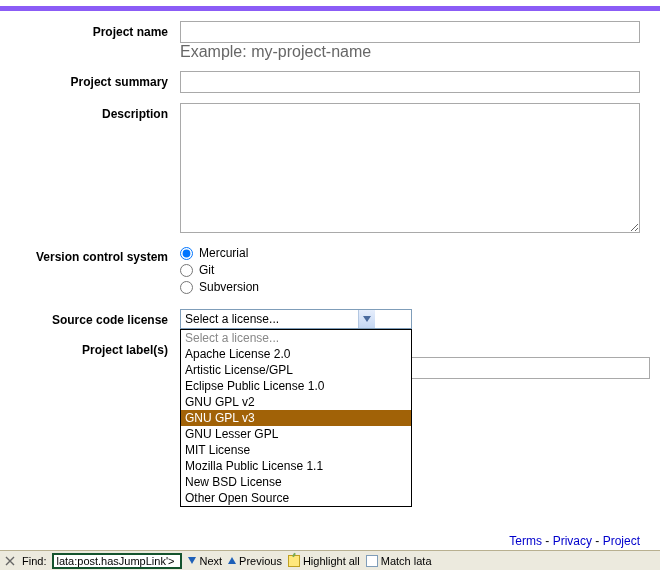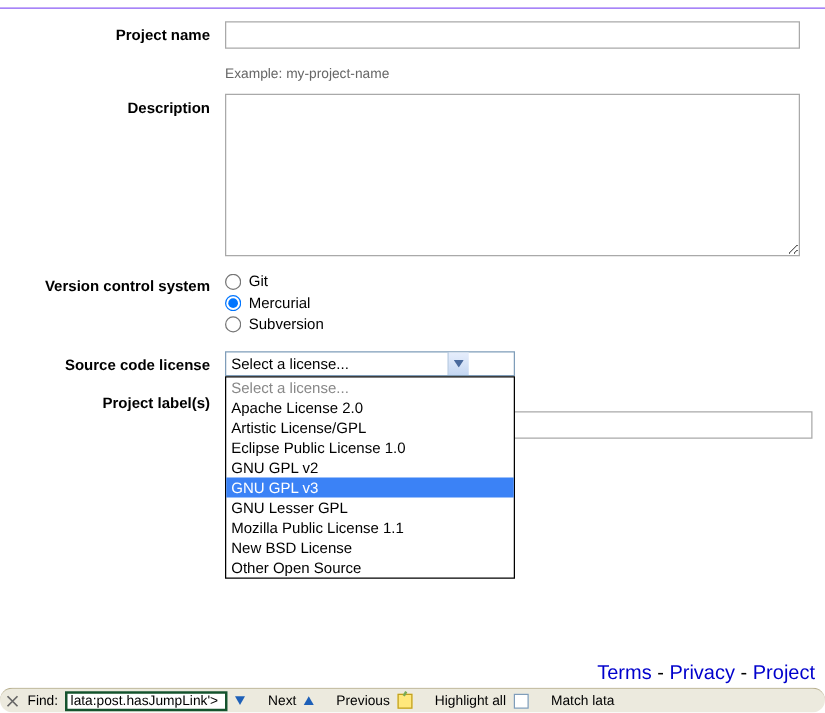--- a/index.html
+++ b/index.html
@@ -1,78 +1,84 @@
 <!DOCTYPE html>
 <html><head>
 <meta charset="utf-8">
 <style>
 * { box-sizing: border-box; margin: 0; padding: 0; }
 body { font-family: Arial, sans-serif; font-size: 12px; color: #000; background: #fff; width: 660px; height: 570px; position: relative; overflow: hidden; }
-.form-area { padding: 10px 10px 0 10px; border-top: 1px solid #8b5cf6; margin-top: 6px; }
+.form-area { padding: 10px 10px 0 10px; border-top: 5px solid #8b5cf6; margin-top: 6px; }
 .row { display: flex; margin-bottom: 10px; }
 .label { width: 170px; text-align: right; padding-right: 12px; font-weight: bold; font-size: 12px; padding-top: 4px; }
 .field { flex: 1; }
 .field input[type=text] { width: 460px; height: 22px; border: 1px solid #a9a9a9; padding: 2px 4px; font-size: 12px; }
-.hint { color: #666; font-size: 11px; margin-top: 14px; }
+.hint { color: #666; font-size: 16px; margin-top: 0; }
 .field textarea { width: 460px; height: 130px; border: 1px solid #a9a9a9; resize: both; font-size: 12px; padding: 2px; }
 .radio-row { display: flex; align-items: center; margin-bottom: 3px; }
 .radio-row input { margin-right: 6px; }
 .select-box { position: relative; width: 196px; }
 .select-vis { width: 232px; height: 20px; border: 1px solid #7f9db9; background: #fff; display: flex; align-items: center; padding-left: 4px; font-size: 12px; cursor: pointer; }
 .select-arrow { position: absolute; right: 1px; top: 1px; width: 17px; height: 18px; background: linear-gradient(#e6eefc, #c5d7f2); border-left: 1px solid #b3c7e1; display:flex; align-items:center; justify-content:center; }
 .select-arrow svg { width: 8px; height: 6px; }
 .dropdown { position: absolute; top: 20px; left: 0; width: 232px; background: #fff; border: 1px solid #000; z-index: 10; }
 .dropdown .opt { padding: 1px 4px; font-size: 12px; cursor: pointer; }
 .dropdown .opt.placeholder { color: #888; }
-.dropdown .opt.sel { background: #3b82f6; color: #fff; }
+.dropdown .opt.sel { background: #a16207; color: #fff; }
 .label-inputs { display: flex; gap: 8px; }
 .label-inputs input { width: 125px; height: 22px; border: 1px solid #a9a9a9; }
 .add-link { display:block; text-align:center; width: 460px; margin-top: 16px; color: #0000cc; text-decoration: underline; font-size: 12px; cursor:pointer; }
-.footer-links { position: absolute; right: 0; bottom: 22px; font-size: 16px; color: #0000cc; padding-right: 8px; white-space: nowrap; }
+.footer-links { position: absolute; right: 0; bottom: 22px; font-size: 12px; color: #0000cc; padding-right: 20px; white-space: nowrap; }
 .footer-links span { color: #000; }
-.find-bar { position: absolute; bottom: 0; left: 0; right: 0; height: 20px; background: #eceade; border-top: 1px solid #b8b090; display:flex; align-items:center; font-size: 11px; padding: 0 4px; gap: 6px; border-radius: 10px; }
+.find-bar { position: absolute; bottom: 0; left: 0; right: 0; height: 20px; background: #eceade; border-top: 1px solid #b8b090; display:flex; align-items:center; font-size: 11px; padding: 0 4px; gap: 6px; }
 .find-bar .close { width: 12px; height: 12px; display:flex; align-items:center; justify-content:center; cursor:pointer; }
 .find-bar input { width: 130px; height: 16px; border: 2px solid #14532d; font-size: 11px; padding: 0 2px; }
-.find-bar .btn { display:flex; align-items:center; gap:18px; cursor:pointer; }
+.find-bar .btn { display:flex; align-items:center; gap:3px; cursor:pointer; }
 .arrow-down { width:0;height:0;border-left:4px solid transparent;border-right:4px solid transparent;border-top:7px solid #1e60b8; }
 .arrow-up { width:0;height:0;border-left:4px solid transparent;border-right:4px solid transparent;border-bottom:7px solid #1e60b8; }
 .highlight-ico { width:12px;height:12px;background:#ffe87c;border:1px solid #c0a020; position:relative; }
 .highlight-ico:after{content:"";position:absolute;top:-3px;left:4px;width:2px;height:4px;background:#7a5; transform:rotate(30deg);}
 .checkbox { width:12px;height:12px;border:1px solid #7f9db9;background:#fff; }
 </style>
 </head>
 <body>
 
 <div class="form-area">
   <div class="row">
     <div class="label">Project name</div>
     <div class="field">
       <input type="text" value="" style="">
       <div class="hint">Example: my-project-name</div>
     </div>
   </div>
 
+  <div class="row">
+    <div class="label">Project summary</div>
+    <div class="field">
+      <input type="text" value="" style="">
+    </div>
+  </div>
 
   <div class="row" style="margin-top:0;">
     <div class="label">Description</div>
     <div class="field">
       <textarea style=""></textarea>
     </div>
   </div>
 
   <div class="row" style="margin-top:10px;">
     <div class="label">Version control system</div>
     <div class="field">
       <div class="radio-row">
+        <input type="radio" name="vcs" checked="" style="">
+        <span>Mercurial</span>
+      </div>
+      <div class="radio-row">
         <input type="radio" name="vcs" style="">
         <span>Git</span>
-      </div>
-      <div class="radio-row">
-        <input type="radio" name="vcs" checked="" style="">
-        <span>Mercurial</span>
       </div>
       <div class="radio-row">
         <input type="radio" name="vcs" style="">
         <span>Subversion</span>
       </div>
     </div>
   </div>
 
   <div class="row" style="margin-top:12px;">
     <div class="label">Source code license</div>
@@ -87,20 +93,21 @@
           </div>
         </div>
         <div class="dropdown">
           <div class="opt placeholder">Select a license...</div>
           <div class="opt">Apache License 2.0</div>
           <div class="opt">Artistic License/GPL</div>
           <div class="opt">Eclipse Public License 1.0</div>
           <div class="opt">GNU GPL v2</div>
           <div class="opt sel">GNU GPL v3</div>
           <div class="opt">GNU Lesser GPL</div>
+          <div class="opt">MIT License</div>
           <div class="opt">Mozilla Public License 1.1</div>
           <div class="opt">New BSD License</div>
           <div class="opt">Other Open Source</div>
         </div>
       </div>
     </div>
   </div>
 
   <div class="row" style="margin-top:8px;flex-direction:column;">
     <div class="label">Project label(s)</div>

